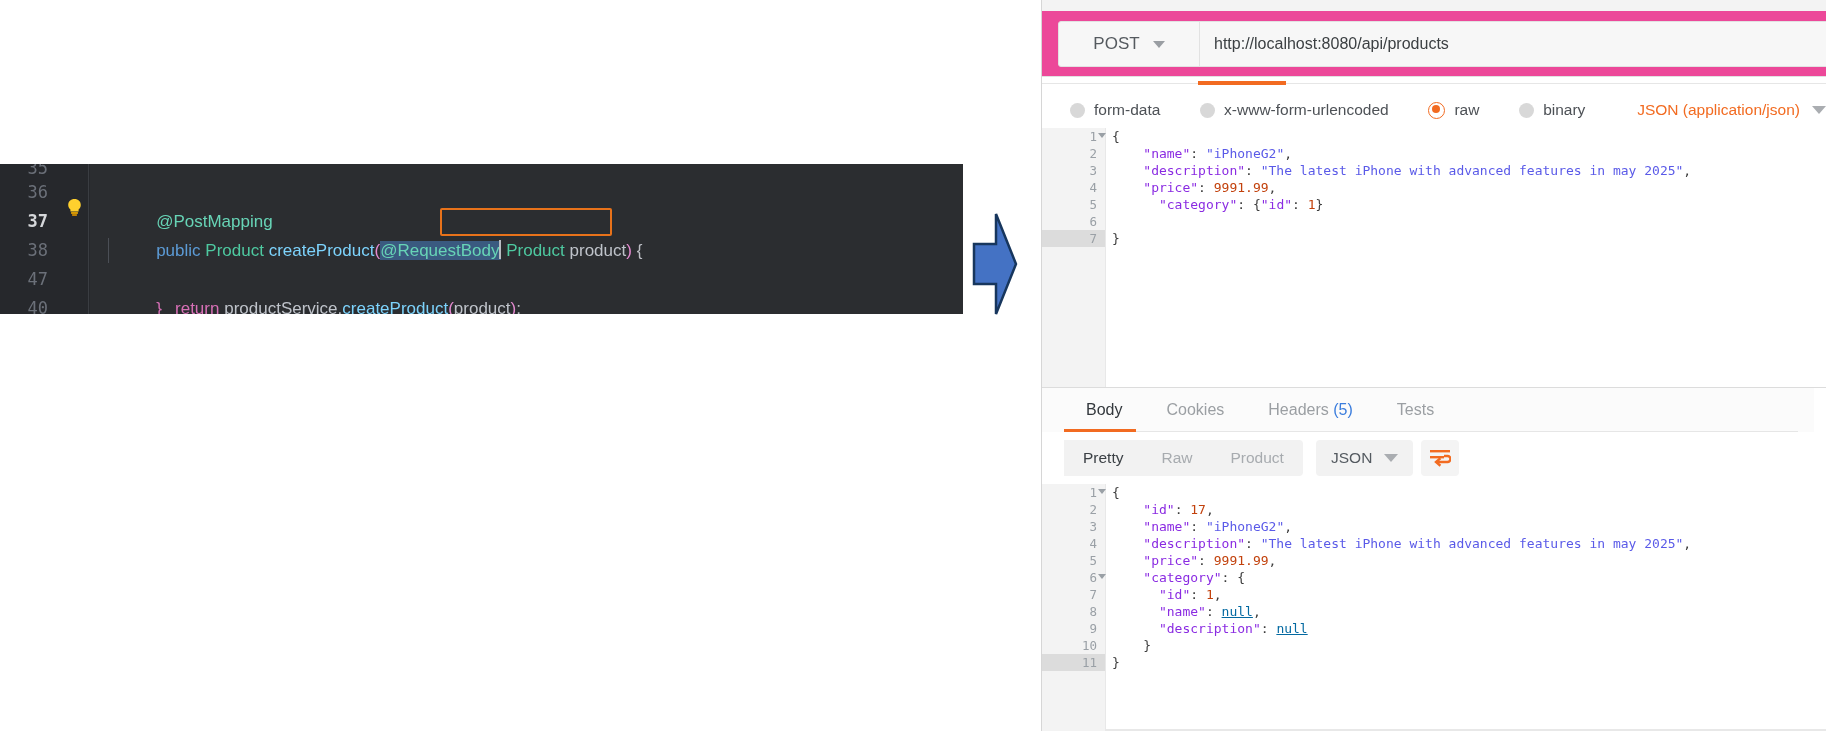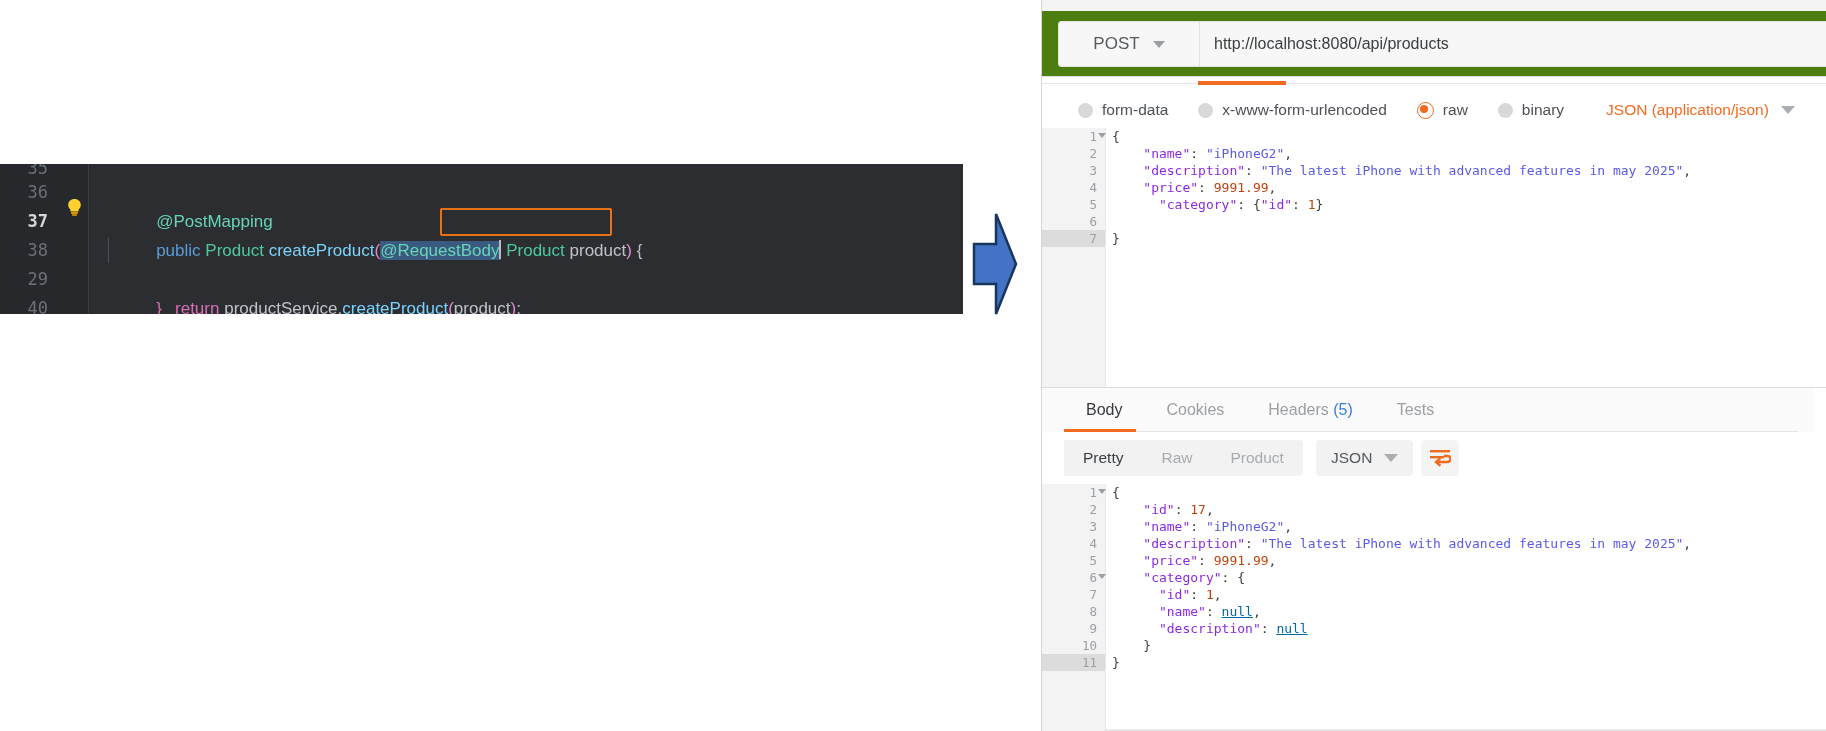--- a/index.html
+++ b/index.html
@@ -89,21 +89,21 @@
   .pm {
     position: absolute; left: 1041px; top: 0px;
     width: 785px; height: 731px;
     background: #ffffff;
     overflow: hidden;
   }
   .pm-leftrule { position:absolute; left:0; top:0; width:1px; height:731px; background:#d6d6d6; }
   .pm-topstrip { position:absolute; left:1px; top:0; right:0; height:11px; background:#f3f3f3; border-bottom:1px solid #e3e3e3;}
   .pm-urlbar-wrap {
     position: absolute; left: 1px; top: 11px; right: 0; height: 65px;
-    background: #4d7c0f; border-bottom: 1px solid #e1e1e1;
+    background: #ec4899; border-bottom: 1px solid #e1e1e1;
   }
   .pm-urlbar {
     position: absolute; left: 16px; top: 10px; right: -40px; height: 44px;
     border: 1px solid #e2e2e2; background: #f7f7f7; border-radius: 3px;
     display: flex; align-items: stretch;
   }
   .pm-method {
     width: 140px; display:flex; align-items:center; justify-content:center; gap:13px;
     border-right: 1px solid #e2e2e2;
     color: #555a5f; font-size: 17px;
@@ -111,23 +111,23 @@
   .chev { display:inline-block; width:0; height:0; border-left:6px solid transparent; border-right:6px solid transparent; border-top:7px solid #9a9ea3; }
   .pm-url {
     flex: 1; display:flex; align-items:center; padding-left: 14px;
     color: #3c4043; font-size: 16px;
   }
 
   .pm-bodytabs-rule { position:absolute; left:1px; top:83px; right:0; height:1px; background:#e6e6e6; }
   .pm-rawtab-underline { position:absolute; left: 157px; top: 81px; width: 88px; height: 4px; background:#f26b21; }
 
   .pm-radios {
-    position: absolute; left: 15px; top: 92px; right: 0; height: 36px;
-    display: flex; align-items: center; gap: 6px; padding-left: 22px;
-    font-size: 15.5px; color: #4d5156;
+    position: absolute; left: 7px; top: 92px; right: 0; height: 36px;
+    display: flex; align-items: center; gap: 0px; padding-left: 22px;
+    font-size: 15.5px; color: #4d5156; justify-content: space-between;
   }
   .radio-item { display:flex; align-items:center; gap:9px; margin-right: 24px; cursor:pointer; }
   .radio {
     width: 15px; height: 15px; border-radius: 50%;
     background: #d8d8d8; display:inline-block; position:relative;
   }
   .radio.on { background: #ffffff; border: 1px solid #f26b21; }
   .radio.on:after {
     content:''; position:absolute; left:2.5px; top:2.5px; width:8px; height:8px;
     border-radius:50%; background:#f26b21;
@@ -206,21 +206,21 @@
 
 <div id="root">
 
   <div class="ide">
 
     <div class="ide-gutter">
       <div class="ide-gutter-line" style="height:14px;line-height:9px;">35</div>
       <div class="ide-gutter-line">36</div>
       <div class="ide-gutter-line current">37</div>
       <div class="ide-gutter-line">38</div>
-      <div class="ide-gutter-line">29</div>
+      <div class="ide-gutter-line">47</div>
       <div class="ide-gutter-line">40</div>
     </div>
 
     <div class="ide-bulbcol">
       <svg class="bulb" viewBox="0 0 20 22">
         <path d="M10 1 C5.6 1 2.6 4.1 2.6 8 c0 2.6 1.4 4 2.6 5.4 v2.2 h9.6 v-2.2 C16 12 17.4 10.6 17.4 8 C17.4 4.1 14.4 1 10 1 Z" fill="#ffd02e"></path>
         <rect x="6" y="16.4" width="8" height="2.1" fill="#e8a400"></rect>
         <rect x="7.2" y="18.8" width="5.6" height="2.1" fill="#d08b00"></rect>
       </svg>
     </div>

